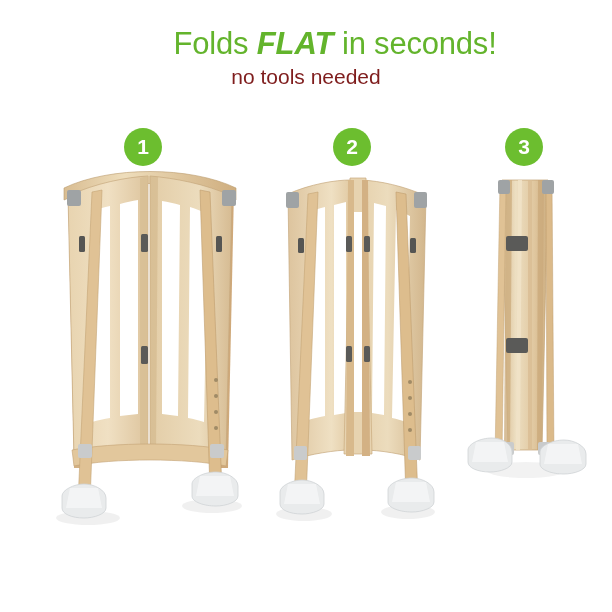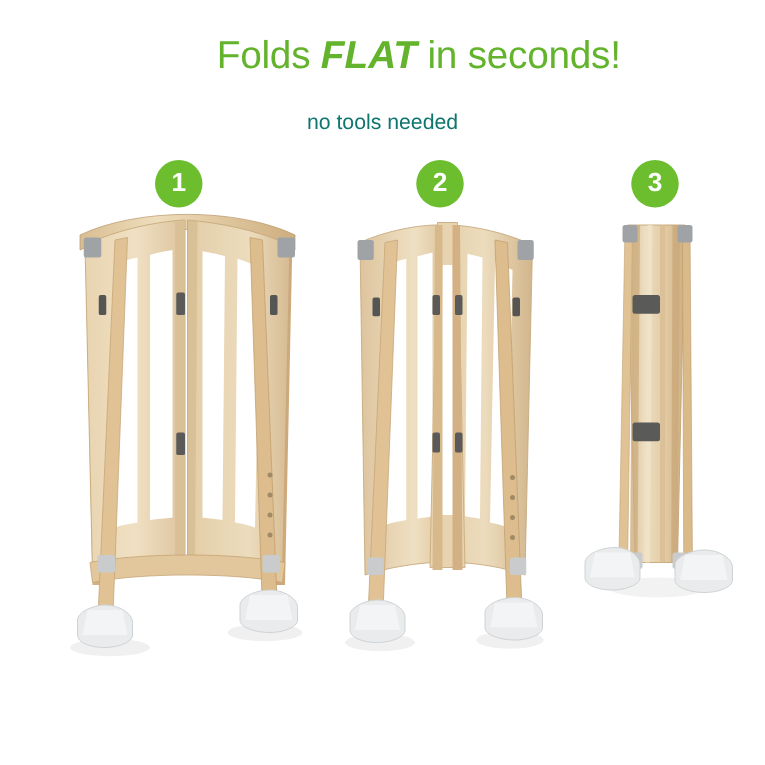--- a/index.html
+++ b/index.html
@@ -35,26 +35,26 @@
     margin-left: 29px;
   }
   .headline .plain { font-weight: normal; }
   .headline .emph {
     font-weight: bold;
     font-style: italic;
     letter-spacing: 0px;
   }
   .subhead {
     position: absolute;
-    top: 88px;
+    top: 65px;
     left: 0;
     width: 612px;
     text-align: center;
-    font-size: 17px;
-    color: #0f766e;
+    font-size: 21px;
+    color: #7f1d1d;
     font-weight: normal;
   }
 
   
   .badge {
     position: absolute;
     width: 38px;
     height: 38px;
     border-radius: 50%;
     background: #6cbe2f;

